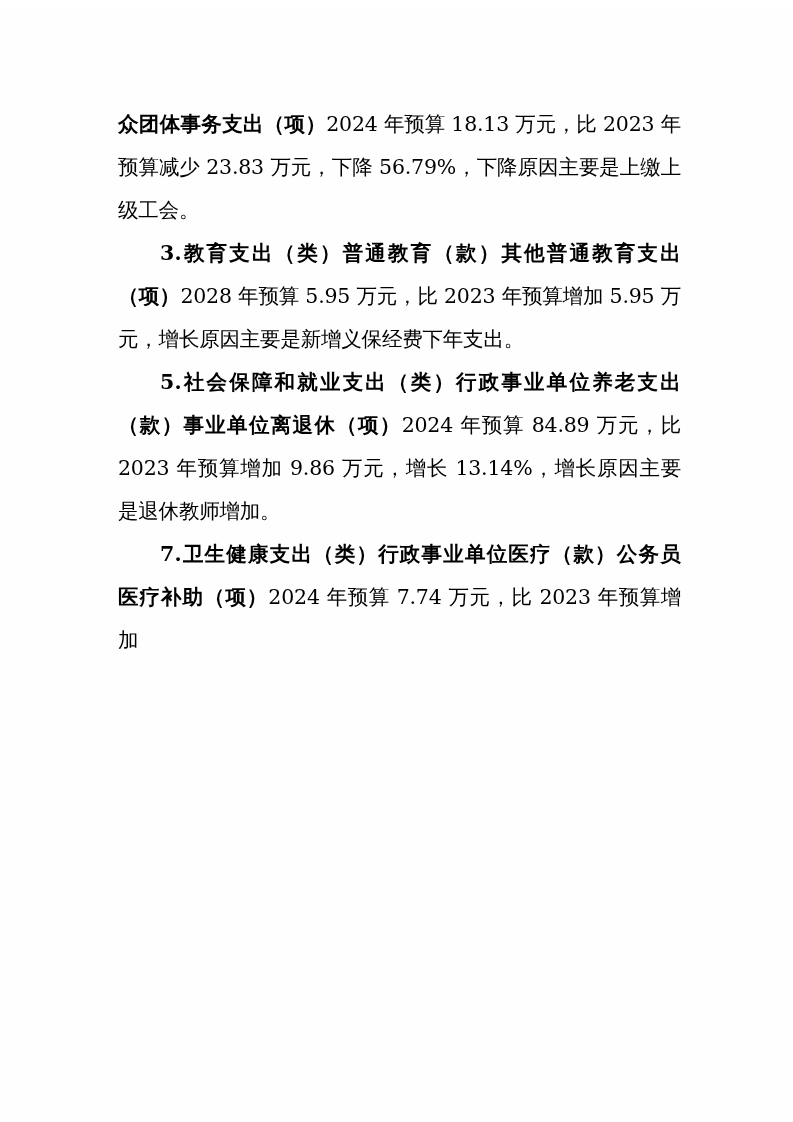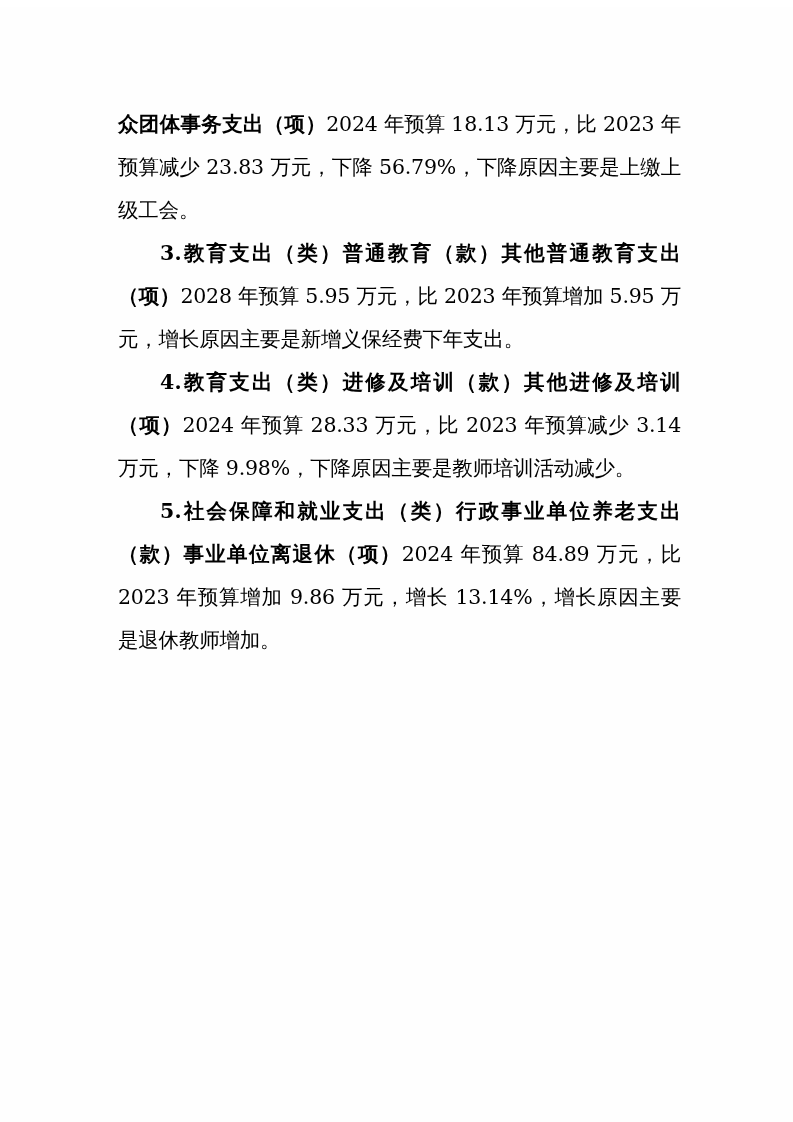--- a/index.html
+++ b/index.html
@@ -44,16 +44,16 @@
     letter-spacing: -0.2px;
   }
 </style>
 </head>
 <body>
 
 <div class="page">
   <div class="doc-body" id="doc-body">
       <p class="para"><span class="bold">众团体事务支出（项）</span><span class="tight">2024 年预算 18.13 万元，比 2023 年预算减少 23.83 万元，下降 56.79%，下降原因主要是上缴上级工会。</span></p>
       <p class="para indent"><span class="bold">3.教育支出（类）普通教育（款）其他普通教育支出（项）</span><span class="tight">2028 年预算 5.95 万元，比 2023 年预算增加 5.95 万元，增长原因主要是新增义保经费下年支出。</span></p>
-      <p class="para indent"><span class="bold">4.教育支出（类）进修及培训（款）其他进修及培训（项）</span><span class="tight">2024 年预算 28.33 万元，比 2023 年预算减少 3.14 万元，下降 9.98%，下降原因主要是教师培训活动减少。</span></p>
       <p class="para indent"><span class="bold">5.社会保障和就业支出（类）行政事业单位养老支出（款）事业单位离退休（项）</span><span class="tight">2024 年预算 84.89 万元，比 2023 年预算增加 9.86 万元，增长 13.14%，增长原因主要是退休教师增加。</span></p>
+      <p class="para indent"><span class="bold">7.卫生健康支出（类）行政事业单位医疗（款）公务员医疗补助（项）</span><span class="tight">2024 年预算 7.74 万元，比 2023 年预算增加</span></p>
     </div>
 </div>
 
 </body></html>

